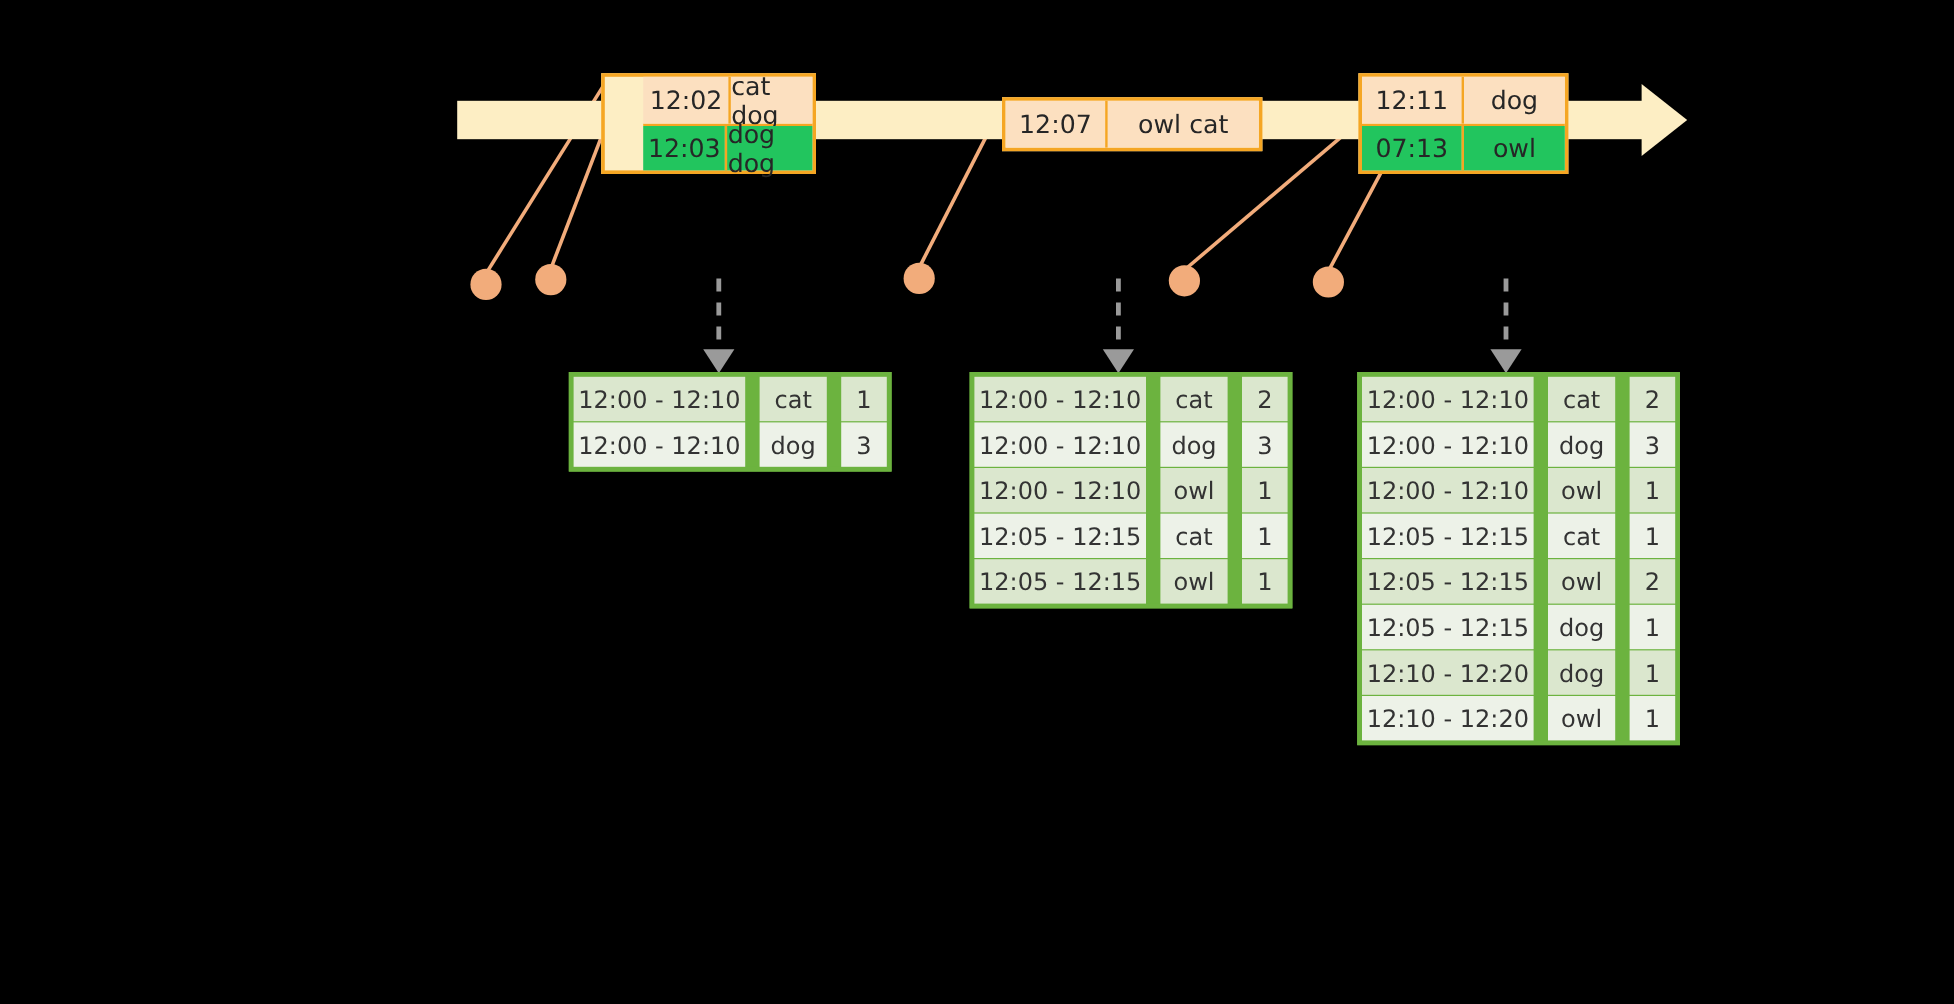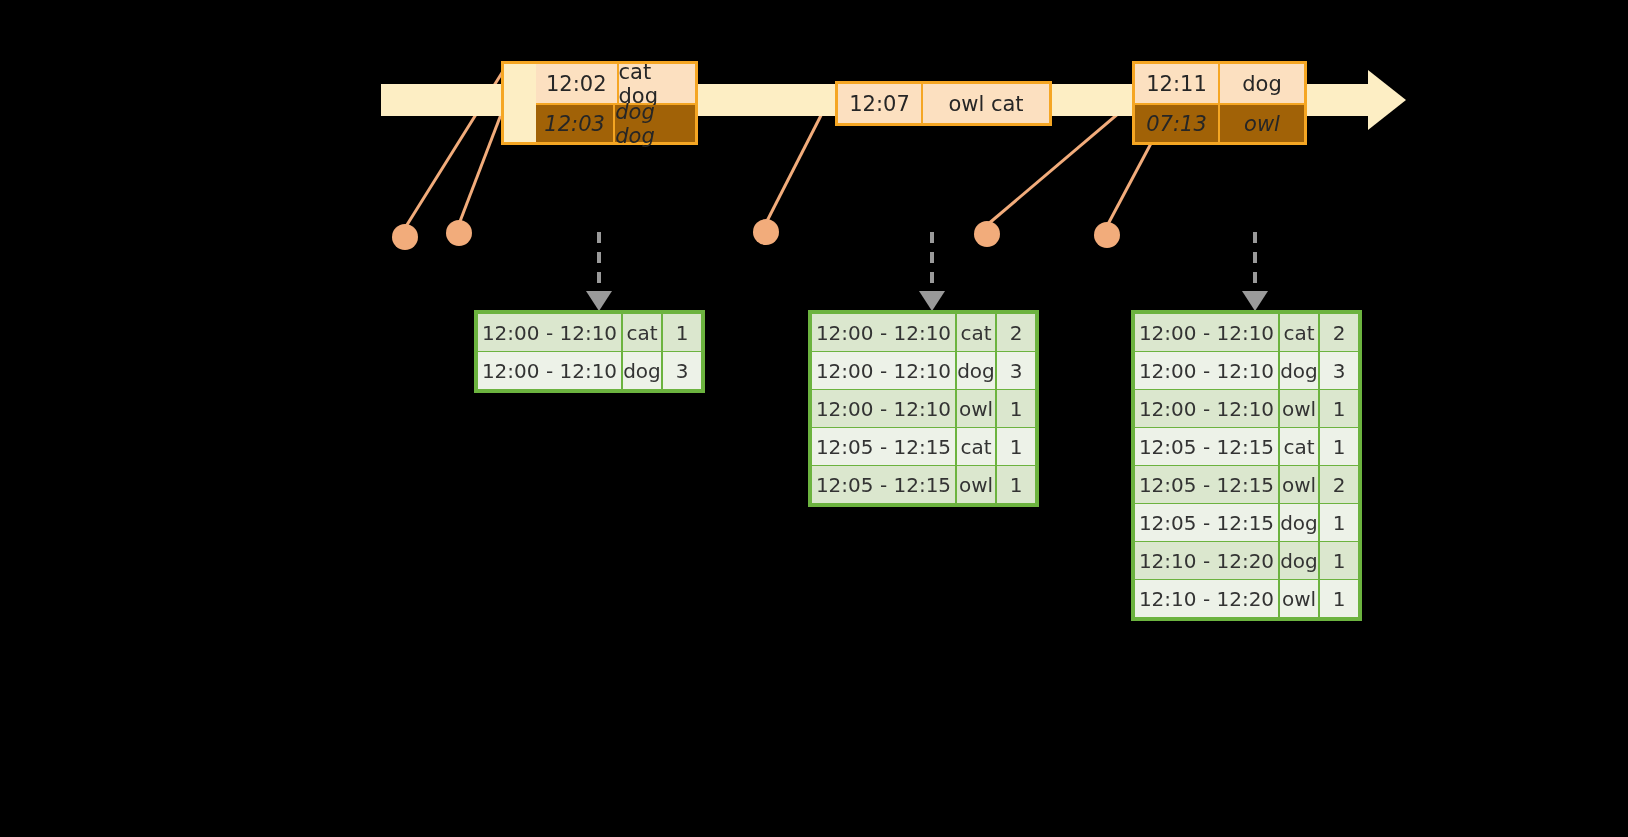--- a/index.html
+++ b/index.html
@@ -65,23 +65,23 @@
     box-sizing: border-box;
   }
   .ev-time {
     width: 83px;
   }
   .ev-words {
     border-left: 2px solid #f5a623;
     flex: 1 1 auto;
   }
   .ev-row.shade .ev-time, .ev-row.shade .ev-words { background: #fce0c0; }
-  .ev-row.light .ev-time, .ev-row.light .ev-words { background: #a16207; font-style: italic; }
-
-  #ev-group-0 { left: 501px; top: 61px; width: 197px; padding-left: 32px; }
+  .ev-row.light .ev-time, .ev-row.light .ev-words { background: #22c55e; }
+
+  #ev-group-0 { left: 501px; top: 61px; width: 179px; padding-left: 32px; }
   #ev-group-1 { left: 835px; top: 81px; width: 217px; }
   #ev-group-2 { left: 1132px; top: 61px; width: 175px; }
 
   
   .dot {
     position: absolute;
     width: 26px;
     height: 26px;
     border-radius: 50%;
     background: #f2ac7b;
@@ -100,27 +100,27 @@
     box-sizing: border-box;
   }
   .rrow + .rrow { margin-top: 1px; }
   .rcell {
     display: flex;
     align-items: center;
     justify-content: center;
     font-size: 20px;
     color: #333333;
     box-sizing: border-box;
-    margin-right: 2px;
+    margin-right: 12px;
   }
   .rcell:last-child { margin-right: 0; }
   .rrow.shade .rcell { background: #dbe7ce; }
   .rrow.light .rcell { background: #edf2e8; }
   .c-window { width: 143px; }
-  .c-word   { width: 38px; }
+  .c-word   { width: 56px; }
   .c-count  { width: 38px; }
 
   #rtable-0 { left: 474px; top: 310px; }
   #rtable-1 { left: 808px; top: 310px; }
   #rtable-2 { left: 1131px; top: 310px; }
 </style>
 </head>
 <body>
 
 <div id="canvas">

